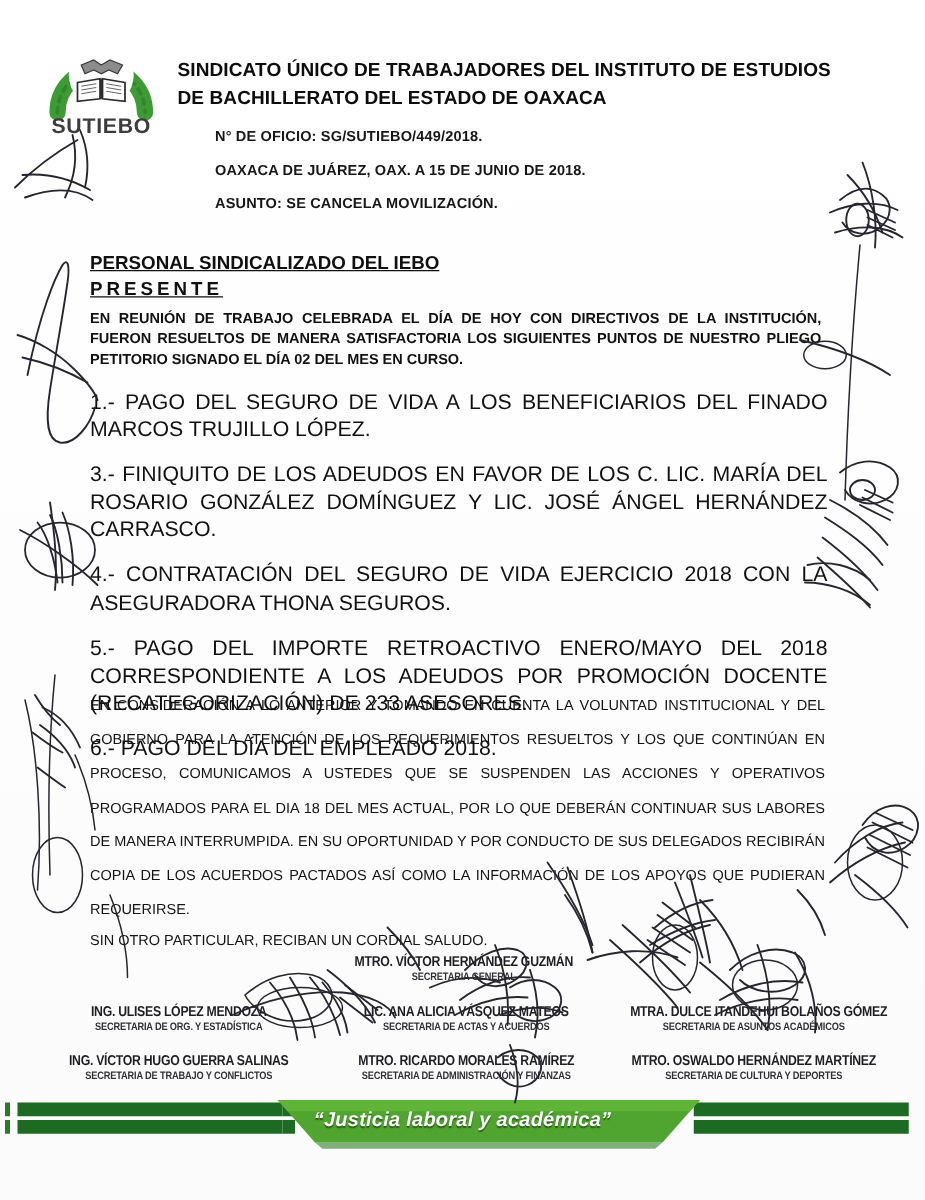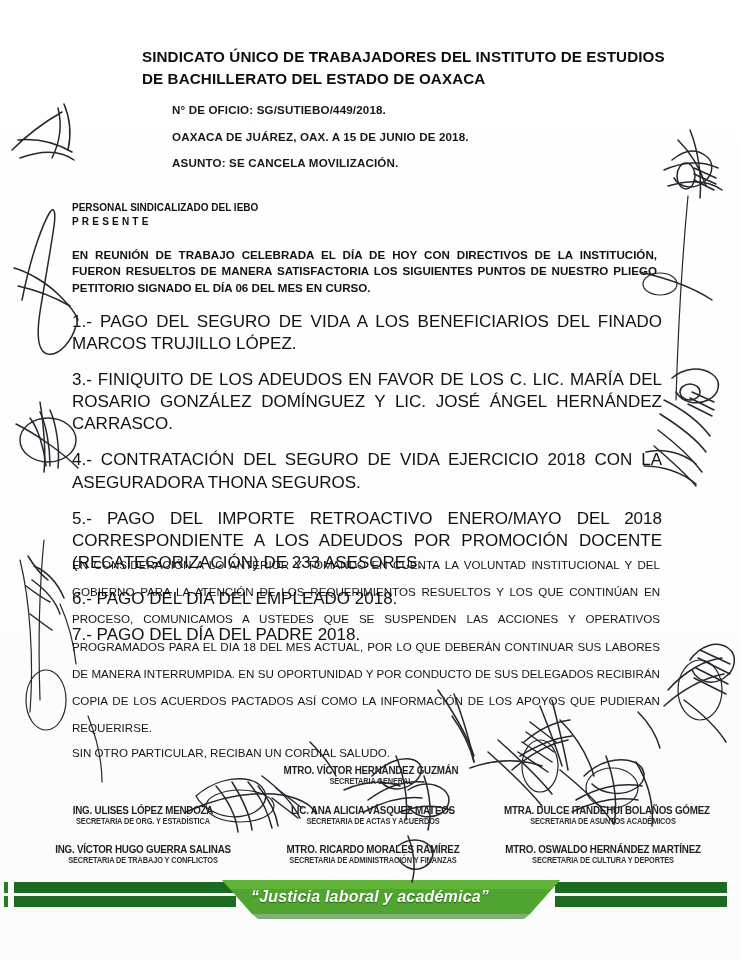--- a/index.html
+++ b/index.html
@@ -73,24 +73,25 @@
     line-height: 1.0;
     color: #171717;
   }
   .meta div { margin-bottom: 15px; letter-spacing: 0.15px; }
 
   
   .addressee {
     position: absolute;
     left: 72px;
     top: 201px;
-    font-size: 10px;
+    font-size: 15px;
     font-weight: bold;
     line-height: 1.38;
     color: #101010;
+    text-decoration: underline;
   }
   .addressee .presente { letter-spacing: 3.2px; }
 
   
   .intro {
     position: absolute;
     left: 72px;
     top: 247px;
     width: 585px;
     font-size: 11.6px;
@@ -219,47 +220,64 @@
   .ink-layer svg { display: block; }
 </style>
 </head>
 <body>
 
 <div class="page">
   <div class="paper-tint"></div>
 
   <div class="header">
 
+    <div class="logo">
+      <svg width="112" height="92" viewBox="0 0 112 92" xmlns="http://www.w3.org/2000/svg">
+
+        <path d="M14 72 A 35 35 0 1 1 84 72" fill="none" stroke="#3d9b35" stroke-width="13" stroke-linecap="round"></path>
+        <path d="M14 72 A 35 35 0 1 1 84 72" fill="none" stroke="#2e7f28" stroke-width="3" stroke-dasharray="4 5" stroke-linecap="round" opacity="0.7"></path>
+
+        <circle cx="49" cy="42" r="26" fill="#ffffff"></circle>
+
+        <path d="M33 34 L43 30 L49 34 L56 30 L66 34 L62 41 L55 38 L49 41 L43 38 L36 41 Z" fill="#8c8c8c" stroke="#3a3a3a" stroke-width="1"></path>
+
+        <path d="M30 48 L48 45 L48 61 L30 63 Z" fill="#ffffff" stroke="#2c2c2c" stroke-width="1.4"></path>
+        <path d="M68 48 L50 45 L50 61 L68 63 Z" fill="#ffffff" stroke="#2c2c2c" stroke-width="1.4"></path>
+        <path d="M49 45 L49 61" stroke="#2c2c2c" stroke-width="1.4"></path>
+        <path d="M33 51 L45 49 M33 54 L45 52 M33 57 L45 55" stroke="#666" stroke-width="0.8"></path>
+        <path d="M65 51 L53 49 M65 54 L53 52 M65 57 L53 55" stroke="#666" stroke-width="0.8"></path>
+        <text x="49" y="88" font-family="Liberation Sans, sans-serif" font-size="17" font-weight="bold" fill="#3c3c3c" text-anchor="middle" letter-spacing="0.6">SUTIEBO</text>
+      </svg>
+    </div>
 
     <div class="org-title">
       <span>SINDICATO ÚNICO DE TRABAJADORES DEL INSTITUTO DE ESTUDIOS</span>
       <span class="l2">DE BACHILLERATO DEL ESTADO DE OAXACA</span>
     </div>
   </div>
 
   <div class="meta">
     <div>N° DE OFICIO: SG/SUTIEBO/449/2018.</div>
     <div>OAXACA DE JUÁREZ, OAX. A 15 DE JUNIO  DE  2018.</div>
     <div>ASUNTO: SE  CANCELA MOVILIZACIÓN.</div>
   </div>
 
   <div class="addressee">
     <div>PERSONAL SINDICALIZADO DEL IEBO</div>
     <div class="presente">PRESENTE</div>
   </div>
 
-  <div class="intro">EN REUNIÓN DE TRABAJO CELEBRADA EL DÍA DE HOY  CON DIRECTIVOS DE LA INSTITUCIÓN, FUERON RESUELTOS DE MANERA SATISFACTORIA   LOS SIGUIENTES PUNTOS DE NUESTRO PLIEGO PETITORIO SIGNADO EL DÍA 06 DEL MES EN CURSO.</div>
+  <div class="intro">EN REUNIÓN DE TRABAJO CELEBRADA EL DÍA DE HOY  CON DIRECTIVOS DE LA INSTITUCIÓN, FUERON RESUELTOS DE MANERA SATISFACTORIA   LOS SIGUIENTES PUNTOS DE NUESTRO PLIEGO PETITORIO SIGNADO EL DÍA 02 DEL MES EN CURSO.</div>
 
   <div class="points">
     <div class="point">1.- PAGO DEL SEGURO DE VIDA A LOS BENEFICIARIOS DEL FINADO MARCOS TRUJILLO LÓPEZ.</div>
     <div class="point">3.- FINIQUITO DE LOS ADEUDOS EN FAVOR DE LOS C. LIC. MARÍA DEL ROSARIO GONZÁLEZ DOMÍNGUEZ Y LIC. JOSÉ ÁNGEL HERNÁNDEZ CARRASCO.</div>
     <div class="point">4.- CONTRATACIÓN DEL SEGURO DE VIDA EJERCICIO 2018 CON LA ASEGURADORA THONA SEGUROS.</div>
     <div class="point">5.- PAGO DEL IMPORTE RETROACTIVO ENERO/MAYO DEL 2018 CORRESPONDIENTE A LOS ADEUDOS POR PROMOCIÓN DOCENTE (RECATEGORIZACIÓN) DE 233 ASESORES.</div>
     <div class="point">6.- PAGO DEL DÍA DEL EMPLEADO 2018.</div>
-    <div class="point">7.- PAGO DEL DÍA DEL PADRE 2018.</div>
   </div>
 
   <div class="closing">EN CONSIDERACIÓN A LO ANTERIOR Y TOMANDO EN CUENTA LA VOLUNTAD INSTITUCIONAL Y DEL GOBIERNO PARA LA ATENCIÓN DE LOS  REQUERIMIENTOS RESUELTOS Y LOS QUE CONTINÚAN EN PROCESO, COMUNICAMOS A USTEDES QUE SE SUSPENDEN LAS ACCIONES Y OPERATIVOS PROGRAMADOS PARA EL DIA 18 DEL MES ACTUAL, POR LO QUE DEBERÁN CONTINUAR SUS LABORES DE MANERA INTERRUMPIDA. EN SU OPORTUNIDAD Y POR CONDUCTO DE SUS DELEGADOS RECIBIRÁN COPIA DE LOS ACUERDOS PACTADOS ASÍ COMO LA INFORMACIÓN DE LOS APOYOS QUE PUDIERAN REQUERIRSE.</div>
   <div class="farewell">SIN OTRO PARTICULAR, RECIBAN UN CORDIAL SALUDO.</div>
 
   <div class="sig-area">
 
     <div class="sig-center">
       <div class="sig-name">MTRO. VÍCTOR HERNÁNDEZ GUZMÁN</div>
       <div class="sig-role">SECRETARIA GENERAL</div>

